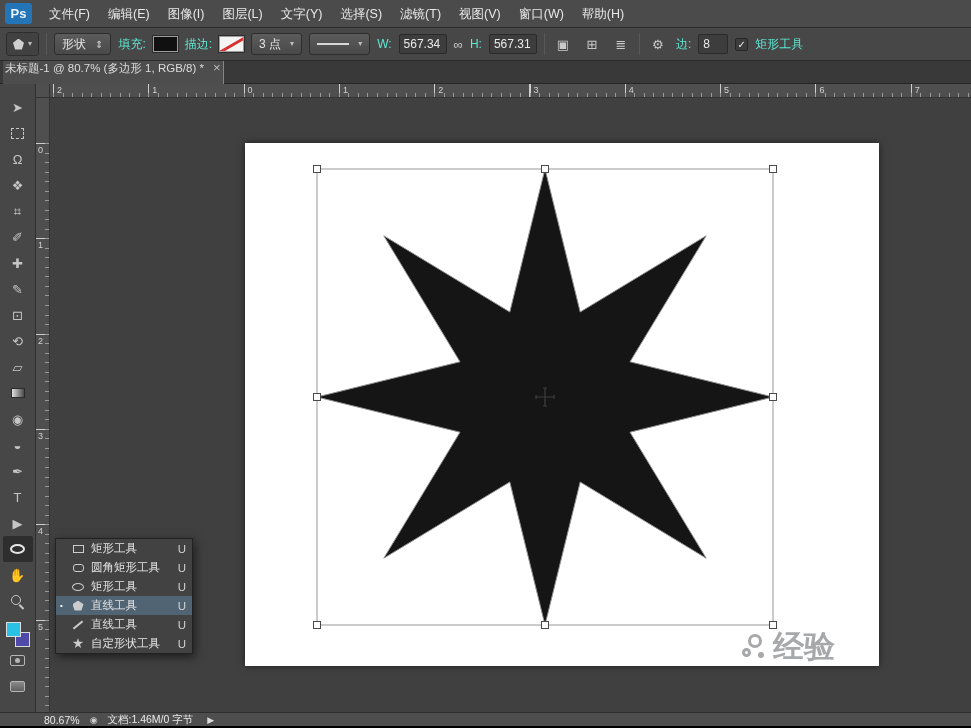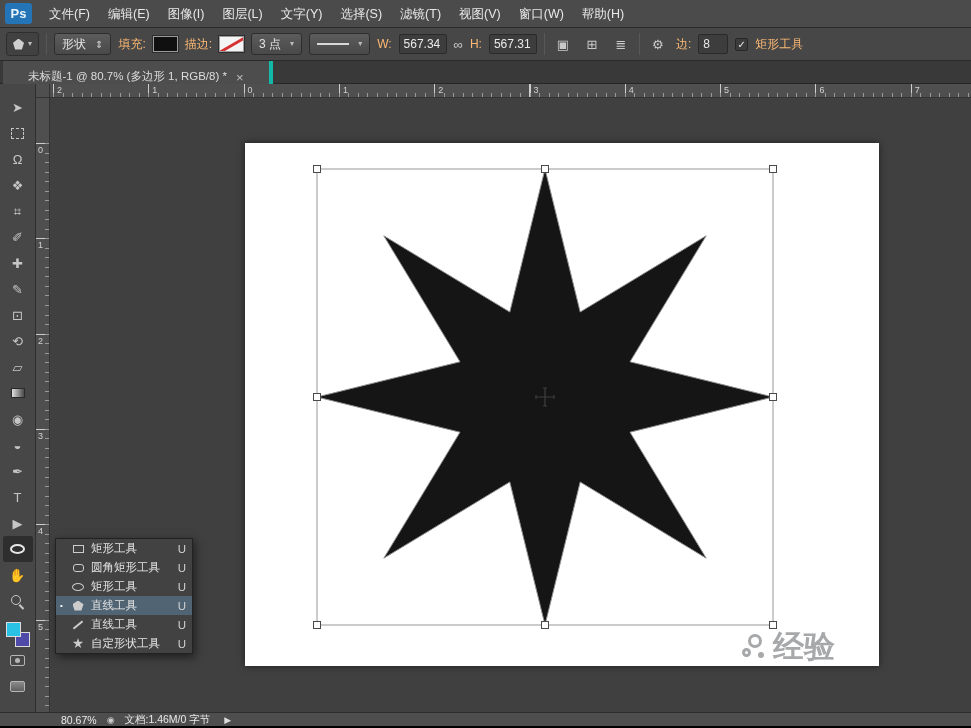--- a/index.html
+++ b/index.html
@@ -13,35 +13,35 @@
   .menu-item{padding:0 9px;font-size:12.5px;color:#e8e8e8;line-height:28px;white-space:nowrap}
 
   
   .optionsbar{position:absolute;top:28px;left:0;width:971px;height:33px;background:#474747;border-bottom:1px solid #2b2b2b;display:flex;align-items:center;padding:0 6px;gap:7px;z-index:30;font-size:12px}
   .sep{width:1px;height:22px;background:#383838;border-right:1px solid #575757}
   .tp-btn{display:flex;align-items:center;gap:4px;height:24px;padding:0 6px;background:#414141;border:1px solid #2e2e2e;border-radius:3px}
   .tp-shape{width:11px;height:11px;background:#cfcfcf;clip-path:polygon(50% 0,100% 38%,81% 100%,19% 100%,0 38%)}
   .dd-arrow{font-size:8px;color:#bdbdbd;line-height:1}
   .combo{display:flex;align-items:center;height:22px;padding:0 7px;background:linear-gradient(#5c5c5c,#494949);border:1px solid #2d2d2d;border-radius:3px;gap:9px;white-space:nowrap}
   .combo-arrows{font-size:10px;color:#cfcfcf}
-  .bar-label{color:#fdba74;white-space:nowrap}
+  .bar-label{color:#5eead4;white-space:nowrap}
   .swatch{width:25px;height:16px;border:1px solid #9b9b9b;outline:1px solid #2e2e2e}
   .swatch.fill-sw{background:#101010}
   .swatch.stroke-sw{background:#f4f4f4;position:relative;overflow:hidden}
   .swatch.stroke-sw::after{content:"";position:absolute;left:-4px;right:-4px;top:50%;height:3px;background:#d63030;transform:rotate(-30deg)}
   .stroke-line{width:32px;height:2px;background:#d8d8d8}
   .num-input{width:48px;height:20px;background:#3d3d3d;border:1px solid #2a2a2a;border-radius:2px;color:#e9e9e9;font-size:12px;padding:0 4px;font-family:"Liberation Sans","DejaVu Sans",sans-serif}
   .num-input.small{width:30px}
   .icon-btn{min-width:22px;height:22px;display:flex;align-items:center;justify-content:center;color:#c9c9c9;font-size:13px}
   .checkbox{width:13px;height:13px;background:#3c3c3c;border:1px solid #262626;border-radius:2px;color:#eaeaea;font-size:10px;line-height:11px;text-align:center}
   .link-icon{color:#c9c9c9;font-size:13px}
 
   
   .tabbar{position:absolute;top:61px;left:0;width:971px;height:23px;background:#393939;border-bottom:1px solid #262626;z-index:25}
-  .doc-tab{position:absolute;left:3px;top:0;height:23px;display:flex;align-items:flex-end;gap:9px;padding:0 25px;background:#4d4d4d;border-right:4px solid #14b8a6;font-size:11.5px;color:#dcdcdc;white-space:nowrap}
+  .doc-tab{position:absolute;left:3px;top:0;height:23px;display:flex;align-items:flex-start;gap:9px;padding:0 2px;background:#4d4d4d;border-right:1px solid #14b8a6;font-size:11.5px;color:#dcdcdc;white-space:nowrap}
   .tab-close{color:#bdbdbd;font-size:13px;line-height:1}
 
   
   .ruler-corner{position:absolute;left:36px;top:84px;width:14px;height:14px;background:#4f4f4f;border-right:1px solid #333;border-bottom:1px solid #333;z-index:22}
   .ruler-h{position:absolute;left:50px;top:84px;width:921px;height:14px;background:#4f4f4f;border-bottom:1px solid #333;z-index:21;overflow:hidden;
     background-image:
       repeating-linear-gradient(to right,#9a9a9a 0 1px,transparent 1px 9.53px),
       repeating-linear-gradient(to right,#cdcdcd 0 1px,transparent 1px 95.3px);
     background-size:100% 4px,100% 14px;background-position:3px 100%,3px 0;background-repeat:no-repeat}
   .ruler-v{position:absolute;left:36px;top:98px;width:14px;height:616px;background:#4f4f4f;border-right:1px solid #333;z-index:21;overflow:hidden;
@@ -84,21 +84,21 @@
   .fi-rect{width:11px;height:8px;border:1px solid #ccc}
   .fi-rounded-rect{width:11px;height:8px;border:1px solid #ccc;border-radius:3px}
   .fi-ellipse{width:12px;height:8px;border:1px solid #ccc;border-radius:50%}
   .fi-polygon{width:11px;height:10px;background:#ccc;clip-path:polygon(50% 0,100% 38%,81% 100%,19% 100%,0 38%)}
   .fi-line{width:12px;height:2px;background:#ccc;transform:rotate(-40deg)}
   .fi-custom-shape{width:11px;height:11px;background:#ccc;clip-path:polygon(50% 0,61% 35%,98% 35%,68% 57%,79% 91%,50% 70%,21% 91%,32% 57%,2% 35%,39% 35%)}
   .flyout-label{flex:0 0 auto}
   .flyout-shortcut{margin-left:auto;color:#cfcfcf}
 
   
-  .statusbar{position:absolute;left:0;bottom:2px;width:971px;height:14px;background:#4e4e4e;border-top:1px solid #2e2e2e;display:flex;align-items:center;gap:10px;font-size:10.5px;color:#eaeaea;padding-left:61px;z-index:30}
+  .statusbar{position:absolute;left:0;bottom:2px;width:971px;height:14px;background:#4e4e4e;border-top:1px solid #2e2e2e;display:flex;align-items:center;gap:10px;font-size:10.5px;color:#eaeaea;padding-left:44px;z-index:30}
   .bottom-edge{position:absolute;left:0;bottom:0;width:971px;height:2px;background:#000;z-index:31}
   .status-icon{font-size:9px;color:#cdcdcd}
   .status-arrow{font-size:9px;color:#dcdcdc;margin-left:4px}
 
   
   .watermark{position:absolute;left:742px;top:630px;z-index:60;pointer-events:none;color:#97999c;opacity:.85;font-weight:bold}
   .wm-line1{display:flex;align-items:flex-end;gap:5px;font-size:31px;line-height:1.1}
   .wm-bubbles{position:relative;width:26px;height:30px}
   .wm-bubble{position:absolute;border:3px solid #97999c;border-radius:50%}
   .wm-bubble.b1{width:14px;height:14px;left:6px;top:0}

